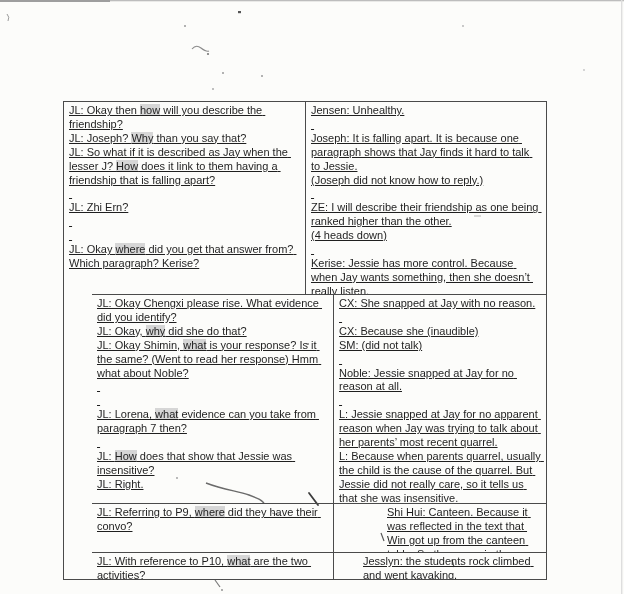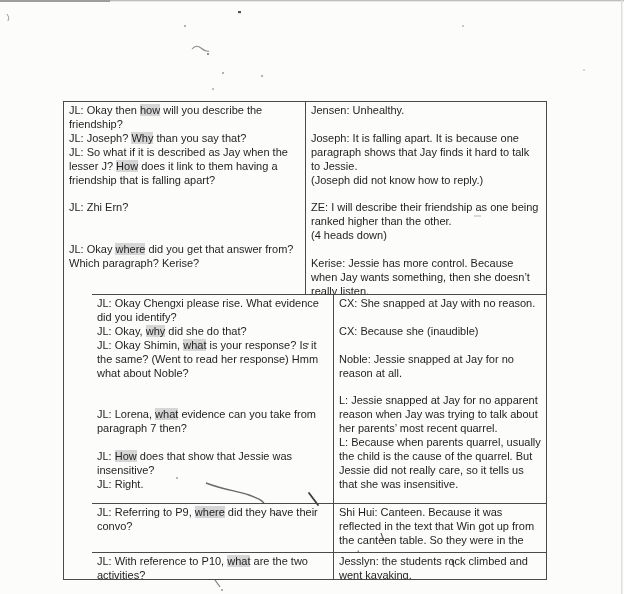--- a/index.html
+++ b/index.html
@@ -16,29 +16,30 @@
   .doc-table{
     position:absolute;left:63px;top:101px;width:484px;
     border:1px solid #4a4a4a;
     box-sizing:border-box;
     background:transparent;
   }
   .t-row{display:flex;}
   .t-row + .t-row{border-top:1px solid #4a4a4a;margin-left:28px;}
   .row-0{height:192px;}
   .row-1{height:208px;}
-  .row-2{height:48px;}
-  .row-3{height:26px;}
+  .row-2{height:48px;gap:48px;}
+  .row-3{height:26px;gap:24px;}
   .cell{
     box-sizing:border-box;
     padding:2px 5px 0 5px;
     font-size:11px;
     line-height:13.9px;
     overflow:hidden;
     letter-spacing:0px;
+    text-decoration:underline;
   }
   .c-left{width:242px;border-right:1px solid #4a4a4a;}
   .c-right{flex:1;}
   .block{min-height:13.9px;white-space:pre-wrap;}
   .hl{background:#d6d6d6;}
 </style>
 </head>
 <body>
 
 <div class="page">
@@ -113,20 +114,21 @@
           <div class="block">&nbsp;</div>
           <div class="block"><span>JL: Lorena, </span><span class="hl">what</span><span> evidence can you take from paragraph 7 then?</span></div>
           <div class="block">&nbsp;</div>
           <div class="block"><span>JL: </span><span class="hl">How</span><span> does that show that Jessie was insensitive?</span></div>
           <div class="block"><span>JL: Right.</span></div>
         </div>
       <div class="cell c-right">
           <div class="block"><span>CX: She snapped at Jay with no reason.</span></div>
           <div class="block">&nbsp;</div>
           <div class="block"><span>CX: Because she (inaudible)</span></div>
+          <div class="block"><span>SM: (did not talk)</span></div>
           <div class="block">&nbsp;</div>
           <div class="block"><span>Noble: Jessie snapped at Jay for no reason at all.</span></div>
           <div class="block">&nbsp;</div>
           <div class="block"><span>L: Jessie snapped at Jay for no apparent reason when Jay was trying to talk about her parents’ most recent quarrel.</span></div>
           <div class="block"><span>L: Because when parents quarrel, usually the child is the cause of the quarrel. But Jessie did not really care, so it tells us that she was insensitive.</span></div>
         </div>
     </div>
     <div class="t-row row-2">
       <div class="cell c-left">
           <div class="block"><span>JL: Referring to P9, </span><span class="hl">where</span><span> did they have their convo?</span></div>

